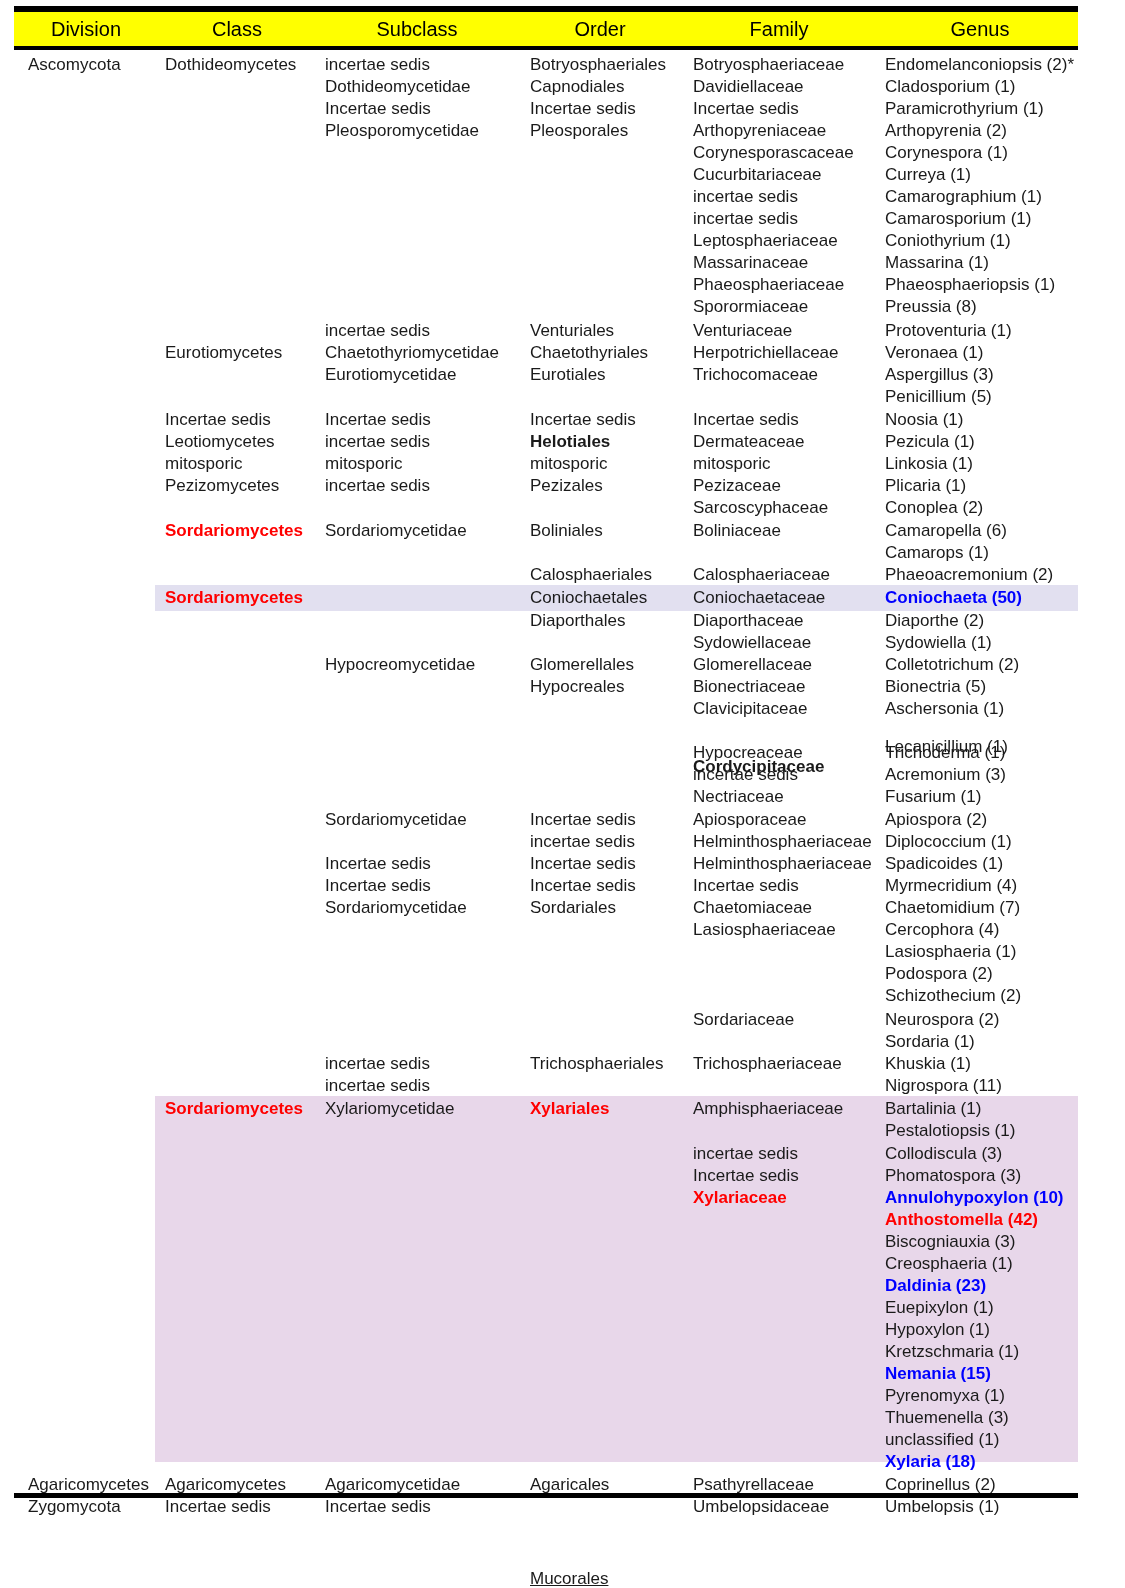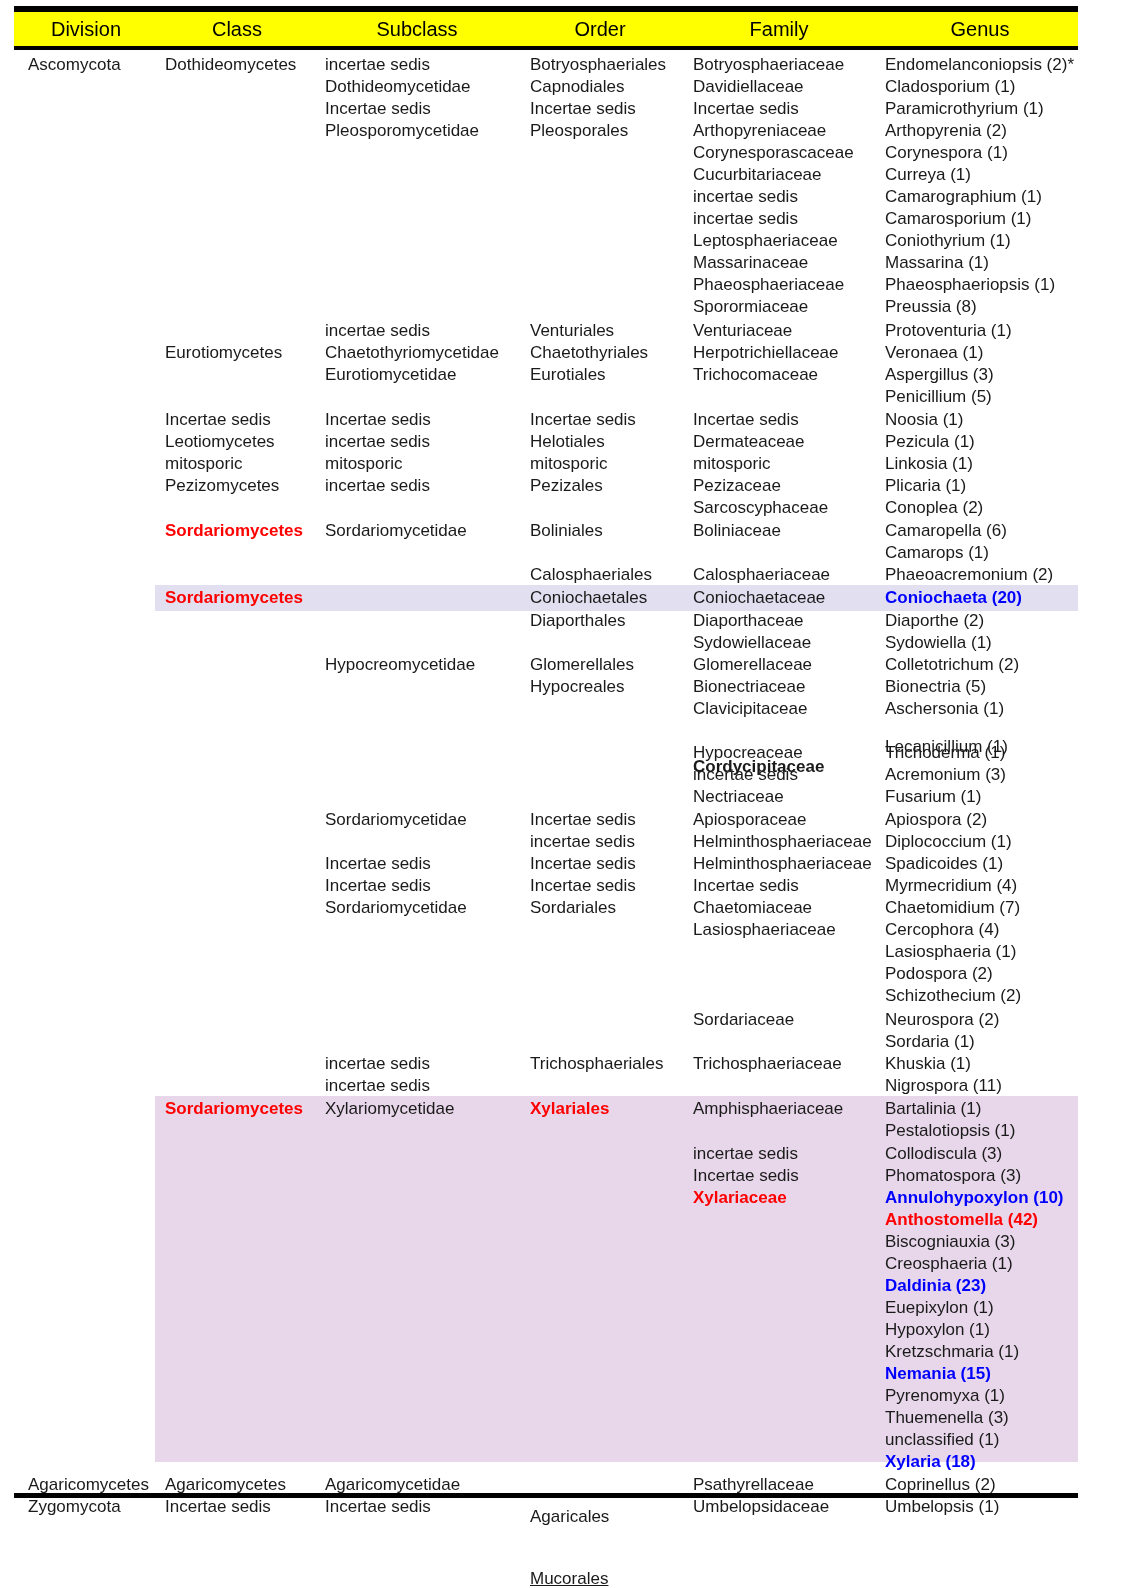--- a/index.html
+++ b/index.html
@@ -177,21 +177,21 @@
       <div class="cell c-fam" style="top: 364px;">Trichocomaceae</div>
       <div class="cell c-gen" style="top: 364px;">Aspergillus (3)</div>
       <div class="cell c-gen" style="top: 386px;">Penicillium (5)</div>
       <div class="cell c-class" style="top: 409px;">Incertae sedis</div>
       <div class="cell c-sub" style="top: 409px;">Incertae sedis</div>
       <div class="cell c-order" style="top: 409px;">Incertae sedis</div>
       <div class="cell c-fam" style="top: 409px;">Incertae sedis</div>
       <div class="cell c-gen" style="top: 409px;">Noosia (1)</div>
       <div class="cell c-class" style="top: 431px;">Leotiomycetes</div>
       <div class="cell c-sub" style="top: 431px;">incertae sedis</div>
-      <div class="cell c-order" style="top: 431px;">Helotiales</div>
+      <div class="cell c-order" style="top: 431px; font-weight: bold;">Helotiales</div>
       <div class="cell c-fam" style="top: 431px;">Dermateaceae</div>
       <div class="cell c-gen" style="top: 431px;">Pezicula (1)</div>
       <div class="cell c-class" style="top: 453px;">mitosporic</div>
       <div class="cell c-sub" style="top: 453px;">mitosporic</div>
       <div class="cell c-order" style="top: 453px;">mitosporic</div>
       <div class="cell c-fam" style="top: 453px;">mitosporic</div>
       <div class="cell c-gen" style="top: 453px;">Linkosia (1)</div>
       <div class="cell c-class" style="top: 475px;">Pezizomycetes</div>
       <div class="cell c-sub" style="top: 475px;">incertae sedis</div>
       <div class="cell c-order" style="top: 475px;">Pezizales</div>
@@ -204,21 +204,21 @@
       <div class="cell c-order" style="top: 520px;">Boliniales</div>
       <div class="cell c-fam" style="top: 520px;">Boliniaceae</div>
       <div class="cell c-gen" style="top: 520px;">Camaropella (6)</div>
       <div class="cell c-gen" style="top: 542px;">Camarops (1)</div>
       <div class="cell c-order" style="top: 564px;">Calosphaeriales</div>
       <div class="cell c-fam" style="top: 564px;">Calosphaeriaceae</div>
       <div class="cell c-gen" style="top: 564px;">Phaeoacremonium (2)</div>
       <div class="cell c-class red" style="top: 587px;">Sordariomycetes</div>
       <div class="cell c-order" style="top: 587px;">Coniochaetales</div>
       <div class="cell c-fam" style="top: 587px;">Coniochaetaceae</div>
-      <div class="cell c-gen blue" style="top: 587px;">Coniochaeta (20)</div>
+      <div class="cell c-gen blue" style="top: 587px;">Coniochaeta (50)</div>
       <div class="cell c-order" style="top: 610px;">Diaporthales</div>
       <div class="cell c-fam" style="top: 610px;">Diaporthaceae</div>
       <div class="cell c-gen" style="top: 610px;">Diaporthe (2)</div>
       <div class="cell c-fam" style="top: 632px;">Sydowiellaceae</div>
       <div class="cell c-gen" style="top: 632px;">Sydowiella (1)</div>
       <div class="cell c-sub" style="top: 654px;">Hypocreomycetidae</div>
       <div class="cell c-order" style="top: 654px;">Glomerellales</div>
       <div class="cell c-fam" style="top: 654px;">Glomerellaceae</div>
       <div class="cell c-gen" style="top: 654px;">Colletotrichum (2)</div>
       <div class="cell c-order" style="top: 676px;">Hypocreales</div>
@@ -287,21 +287,21 @@
       <div class="cell c-gen" style="top: 1319px;">Hypoxylon (1)</div>
       <div class="cell c-gen" style="top: 1341px;">Kretzschmaria (1)</div>
       <div class="cell c-gen blue" style="top: 1363px; text-align: right;">Nemania (15)</div>
       <div class="cell c-gen" style="top: 1385px;">Pyrenomyxa (1)</div>
       <div class="cell c-gen" style="top: 1407px;">Thuemenella (3)</div>
       <div class="cell c-gen" style="top: 1429px;">unclassified (1)</div>
       <div class="cell c-gen blue" style="top: 1451px;">Xylaria (18)</div>
       <div class="cell c-div" style="top: 1474px;">Agaricomycetes</div>
       <div class="cell c-class" style="top: 1474px;">Agaricomycetes</div>
       <div class="cell c-sub" style="top: 1474px;">Agaricomycetidae</div>
-      <div class="cell c-order" style="top: 1506px;">Agaricales</div>
+      <div class="cell c-order" style="top: 1474px;">Agaricales</div>
       <div class="cell c-fam" style="top: 1474px;">Psathyrellaceae</div>
       <div class="cell c-gen" style="top: 1474px;">Coprinellus (2)</div>
       <div class="cell c-div" style="top: 1496px;">Zygomycota</div>
       <div class="cell c-class" style="top: 1496px;">Incertae sedis</div>
       <div class="cell c-sub" style="top: 1496px;">Incertae sedis</div>
       <div class="cell c-order" style="top: 1568px; text-decoration: underline;">Mucorales</div>
       <div class="cell c-fam" style="top: 1496px;">Umbelopsidaceae</div>
       <div class="cell c-gen" style="top: 1496px;">Umbelopsis (1)</div>
     </div>
 

